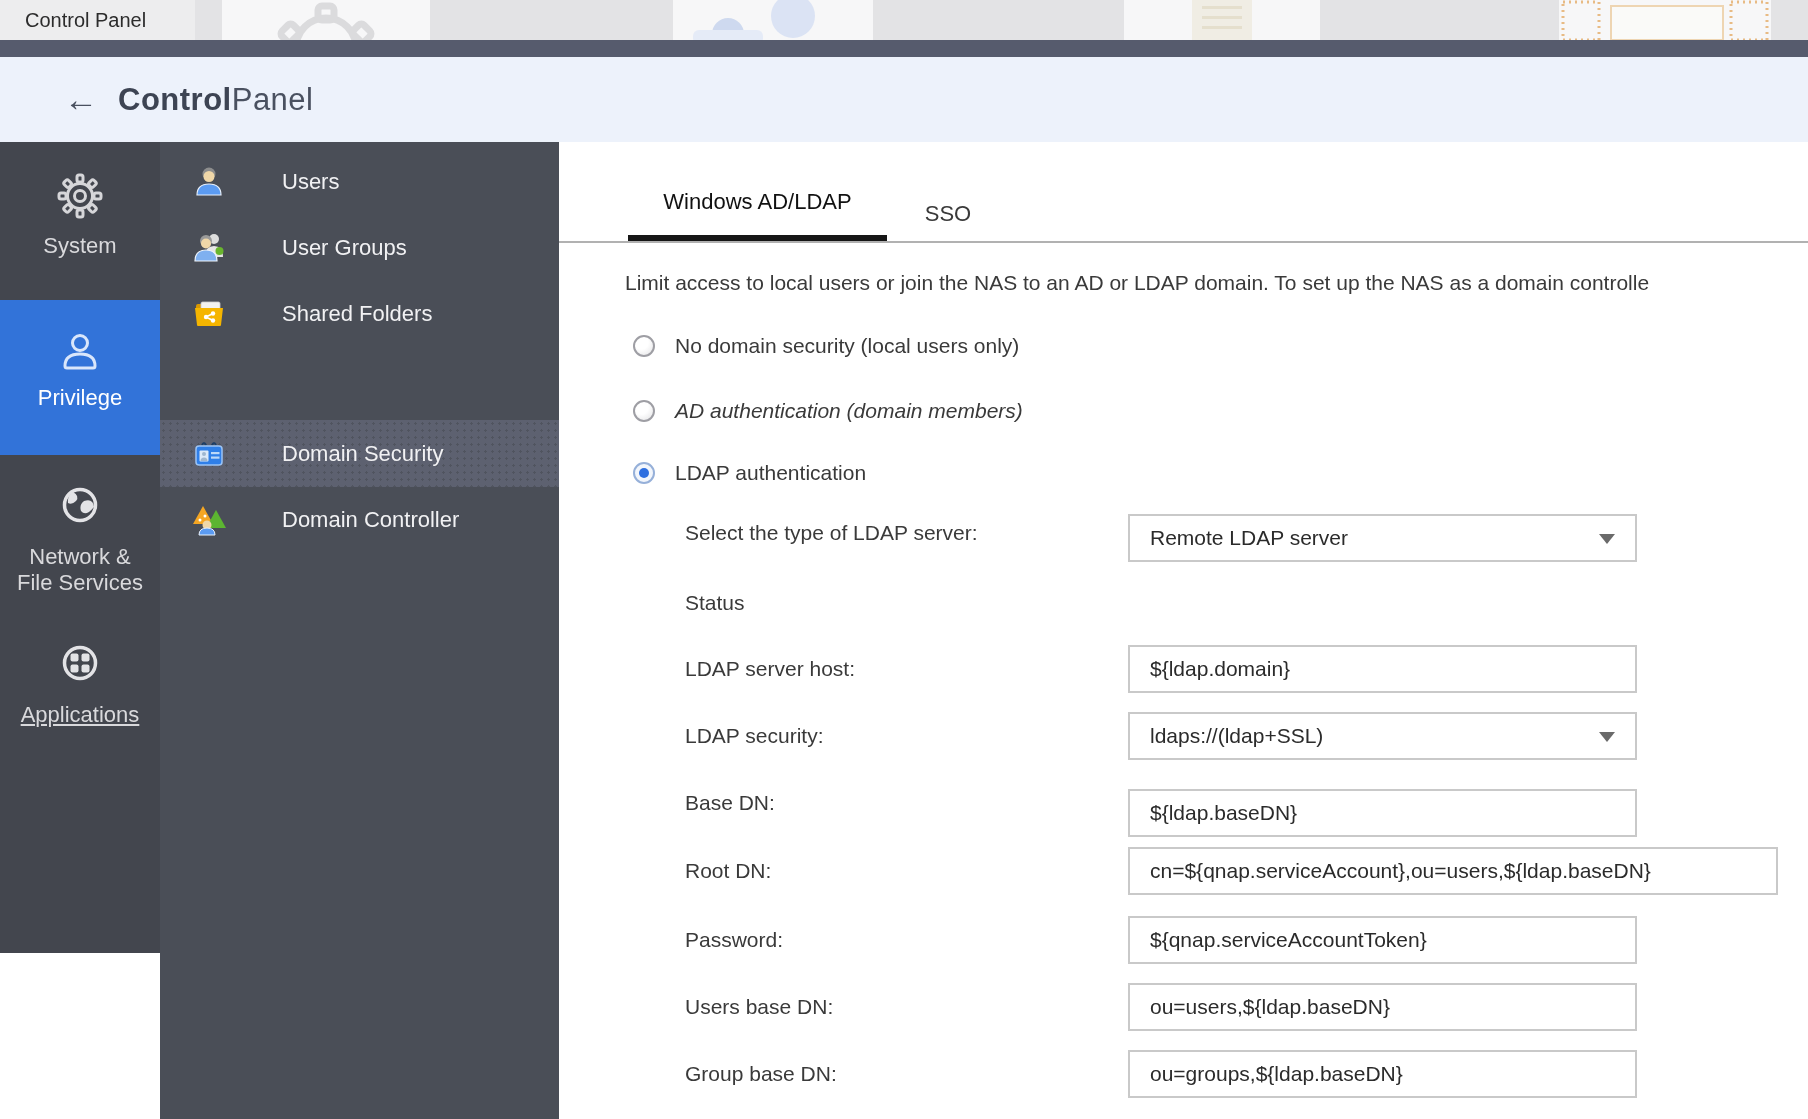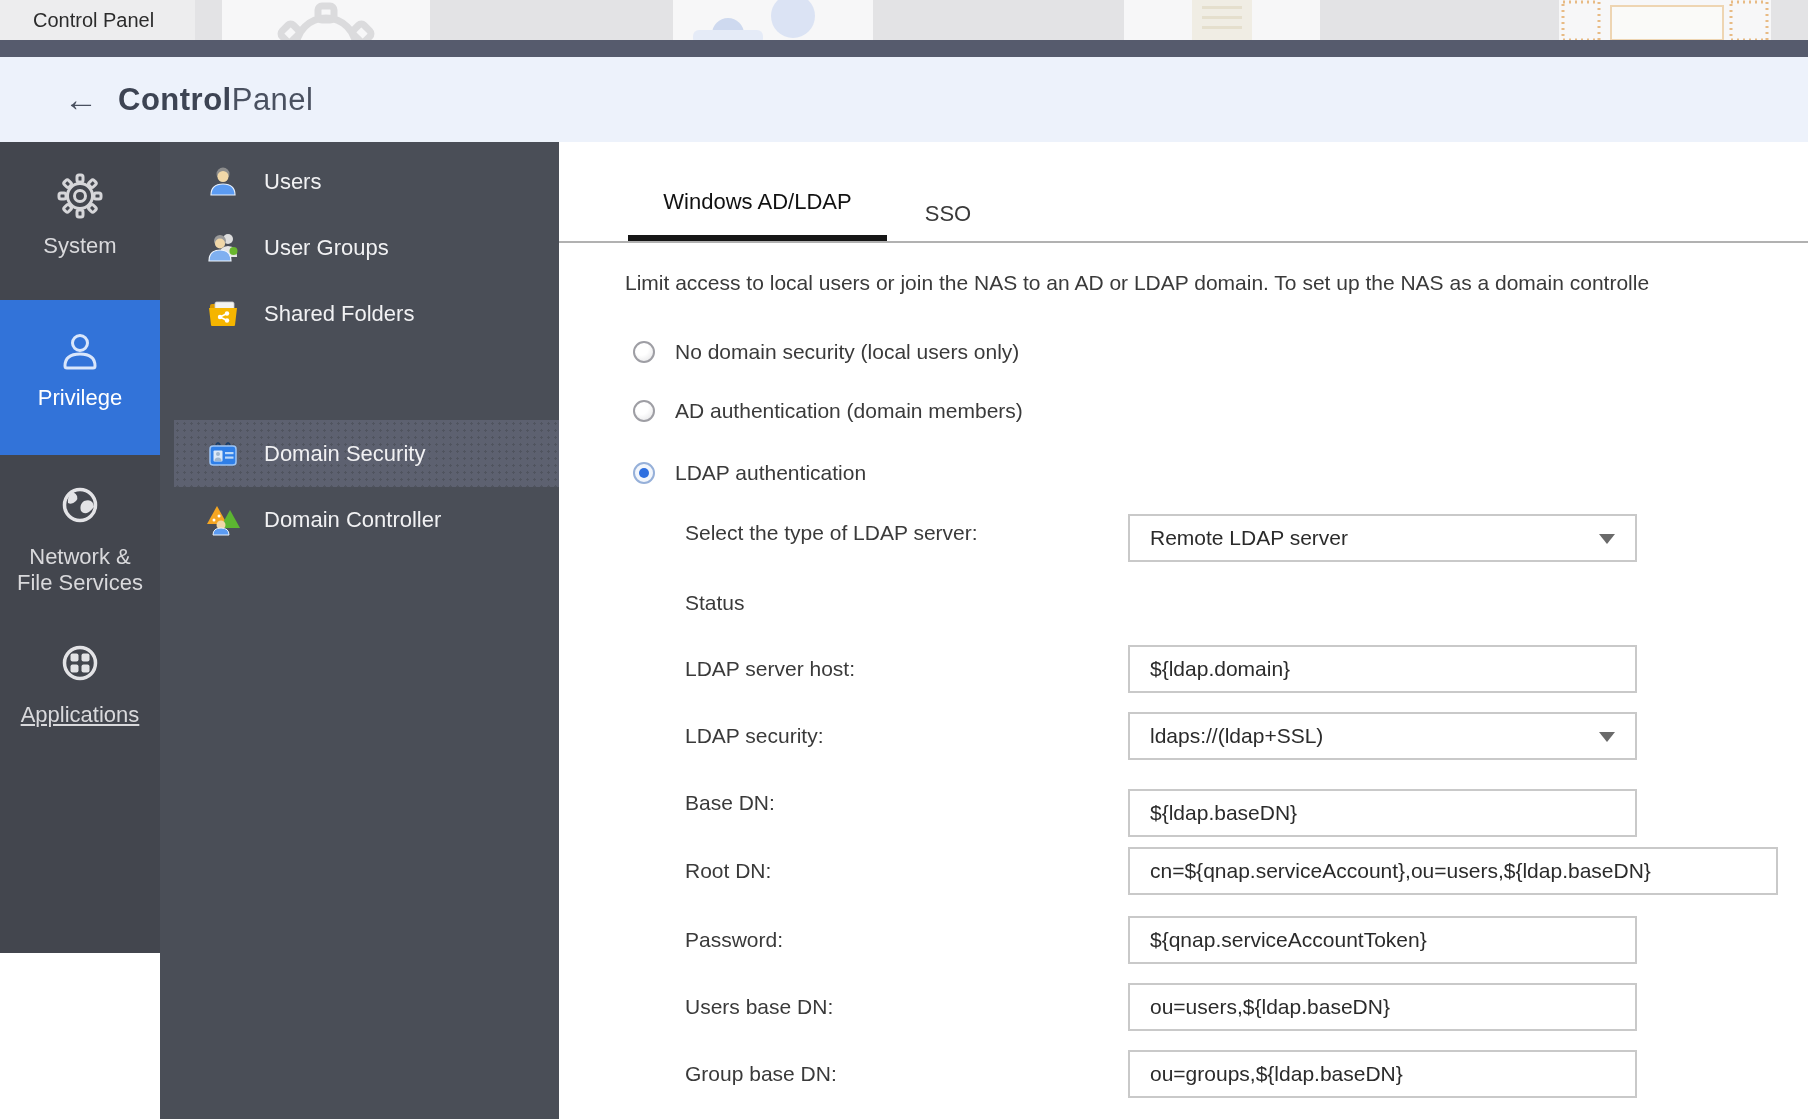--- a/index.html
+++ b/index.html
@@ -4,41 +4,41 @@
 <style>
   html,body{margin:0;padding:0;}
   body{
     width:1808px;height:1119px;overflow:hidden;position:relative;
     font-family:"Liberation Sans",sans-serif;background:#ffffff;
     -webkit-font-smoothing:antialiased;
   }
   
   .taskbar{position:absolute;left:0;top:0;width:1808px;height:40px;background:#e3e3e5;}
   .task-tile{position:absolute;top:0;height:40px;background:#ededee;}
-  .task-tile .task-label{display:block;line-height:40px;padding-left:33px;font-size:20px;color:#2c2c2c;}
+  .task-tile .task-label{display:block;line-height:40px;padding-left:25px;font-size:20px;color:#2c2c2c;}
   .preview{position:absolute;top:0;height:40px;background:#f9f9fa;overflow:hidden;opacity:.92;}
   .preview svg{display:block;}
   
   .chrome-bar{position:absolute;left:0;top:40px;width:1808px;height:17px;background:#565b6d;}
   
   .app-header{position:absolute;left:0;top:57px;width:1808px;height:85px;background:#edf2fb;display:flex;align-items:center;}
   .back-btn{width:46px;margin-left:58px;font-size:34px;color:#49505f;text-align:center;cursor:pointer;}
   .app-title{font-size:31px;color:#3d4453;margin-left:14px;letter-spacing:.5px;}
   .app-title .bold{font-weight:700;}
   .app-title .light{font-weight:400;opacity:.92;}
   
   .nav1{position:absolute;left:0;top:142px;width:160px;height:811px;background:#43464e;}
   .nav1-item{position:absolute;left:0;width:160px;text-align:center;cursor:pointer;}
   .nav1-icon{display:block;margin:0 auto;}
   .nav1-label{display:block;font-size:22px;line-height:26px;color:#d9d9dc;}
   .nav1-item.active-block{background:#3273d9;}
   .nav1-item.active-block .nav1-label{color:#ffffff;}
   
   .nav2{position:absolute;left:160px;top:142px;width:399px;height:977px;background:#4a4e57;}
-  .nav2-item{position:absolute;left:14px;width:399px;height:66px;display:flex;align-items:center;padding-left:32px;box-sizing:border-box;cursor:pointer;}
+  .nav2-item{position:absolute;left:0;width:399px;height:66px;display:flex;align-items:center;padding-left:32px;box-sizing:border-box;cursor:pointer;gap:32px;}
   .nav2-item.selected{
     height:67px;background:#5d6170;
     background-image:radial-gradient(#50545f 1.2px,transparent 1.4px);
     background-size:7px 7px;
   }
   .nav2-icon{width:34px;height:34px;margin-right:24px;flex:0 0 34px;}
   .nav2-label{font-size:22px;color:#f1f1f3;}
   
   .content{position:absolute;left:559px;top:142px;width:1249px;height:977px;background:#ffffff;}
   .tabbar{position:absolute;left:0;top:0;width:1249px;height:101px;border-bottom:2px solid #b1b1b1;box-sizing:border-box;}
@@ -246,26 +246,26 @@
 
 <div class="content">
 
   <div class="tabbar">
     <div class="tab active">Windows AD/LDAP</div>
     <div class="tab inactive">SSO</div>
   </div>
 
   <div class="description">Limit access to local users or join the NAS to an AD or LDAP domain. To set up the NAS as a domain controlle</div>
 
-  <div class="radio-row" style="top:198px;">
+  <div class="radio-row" style="top:192px;">
     <span class="radio-circle"></span>
     <span class="radio-label">No domain security (local users only)</span>
   </div>
 
-  <div class="radio-row" style="top:257px;">
+  <div class="radio-row" style="top:257px;font-style:italic;">
     <span class="radio-circle"></span>
     <span class="radio-label">AD authentication (domain members)</span>
   </div>
 
   <div class="radio-row selected" style="top:319px;">
     <span class="radio-circle"></span>
     <span class="radio-label">LDAP authentication</span>
   </div>
 
   <div class="f-label" style="top:377px;">Select the type of LDAP server:</div>

